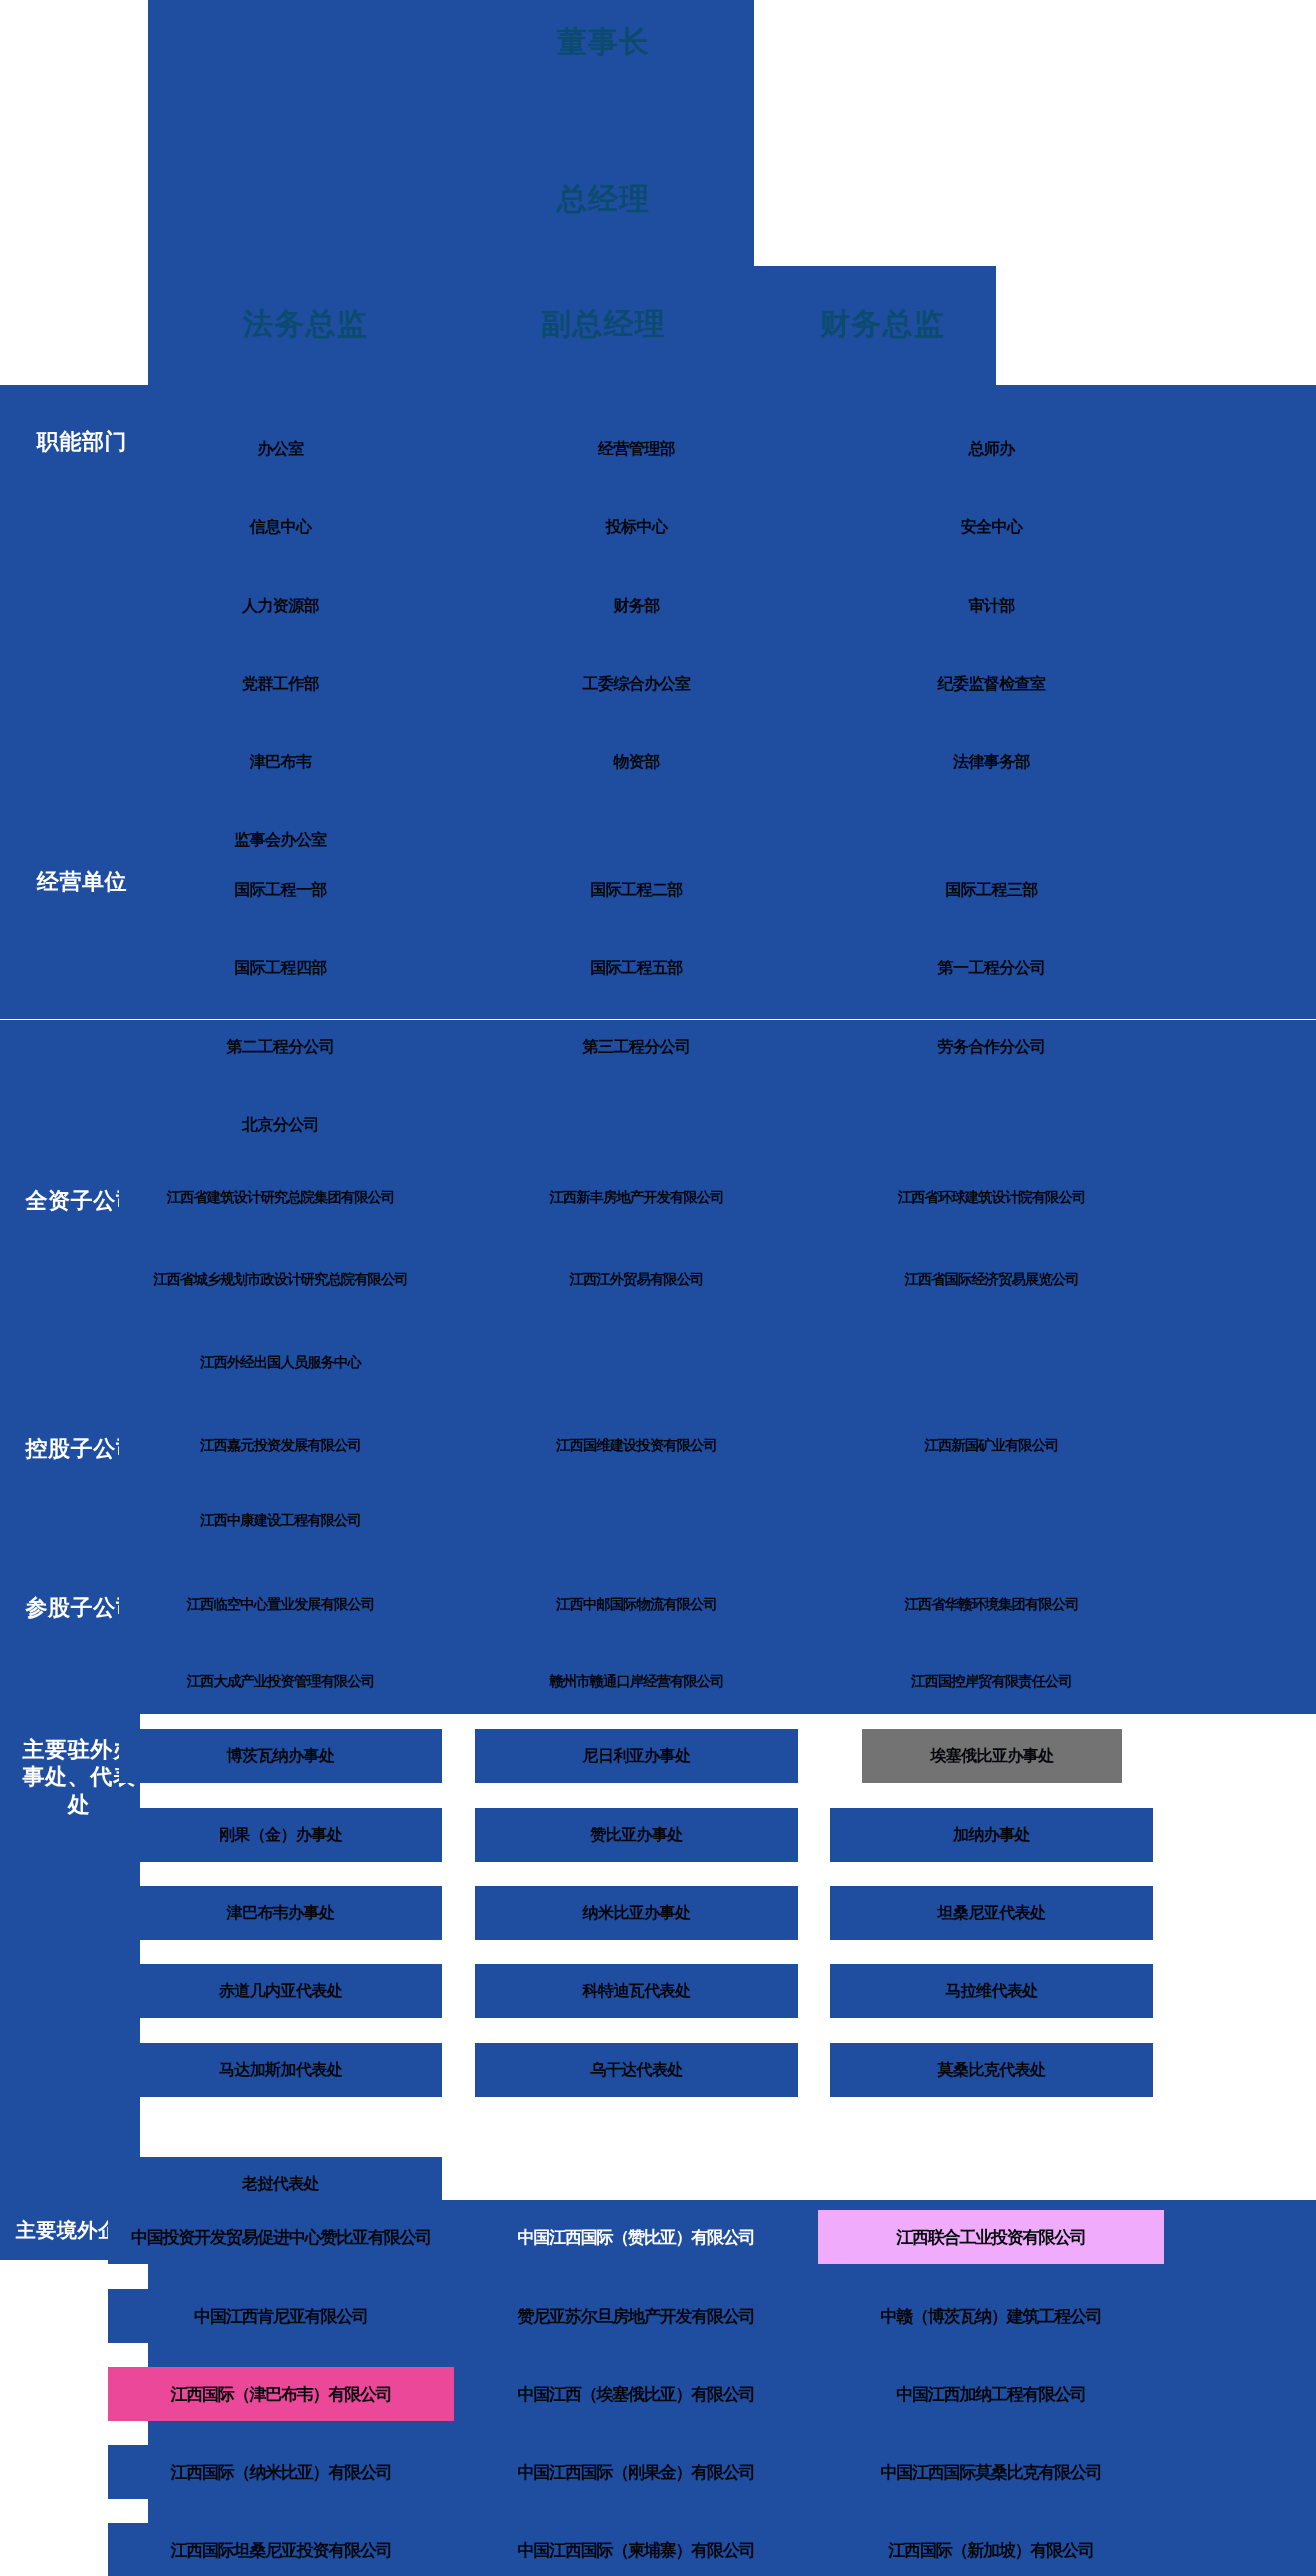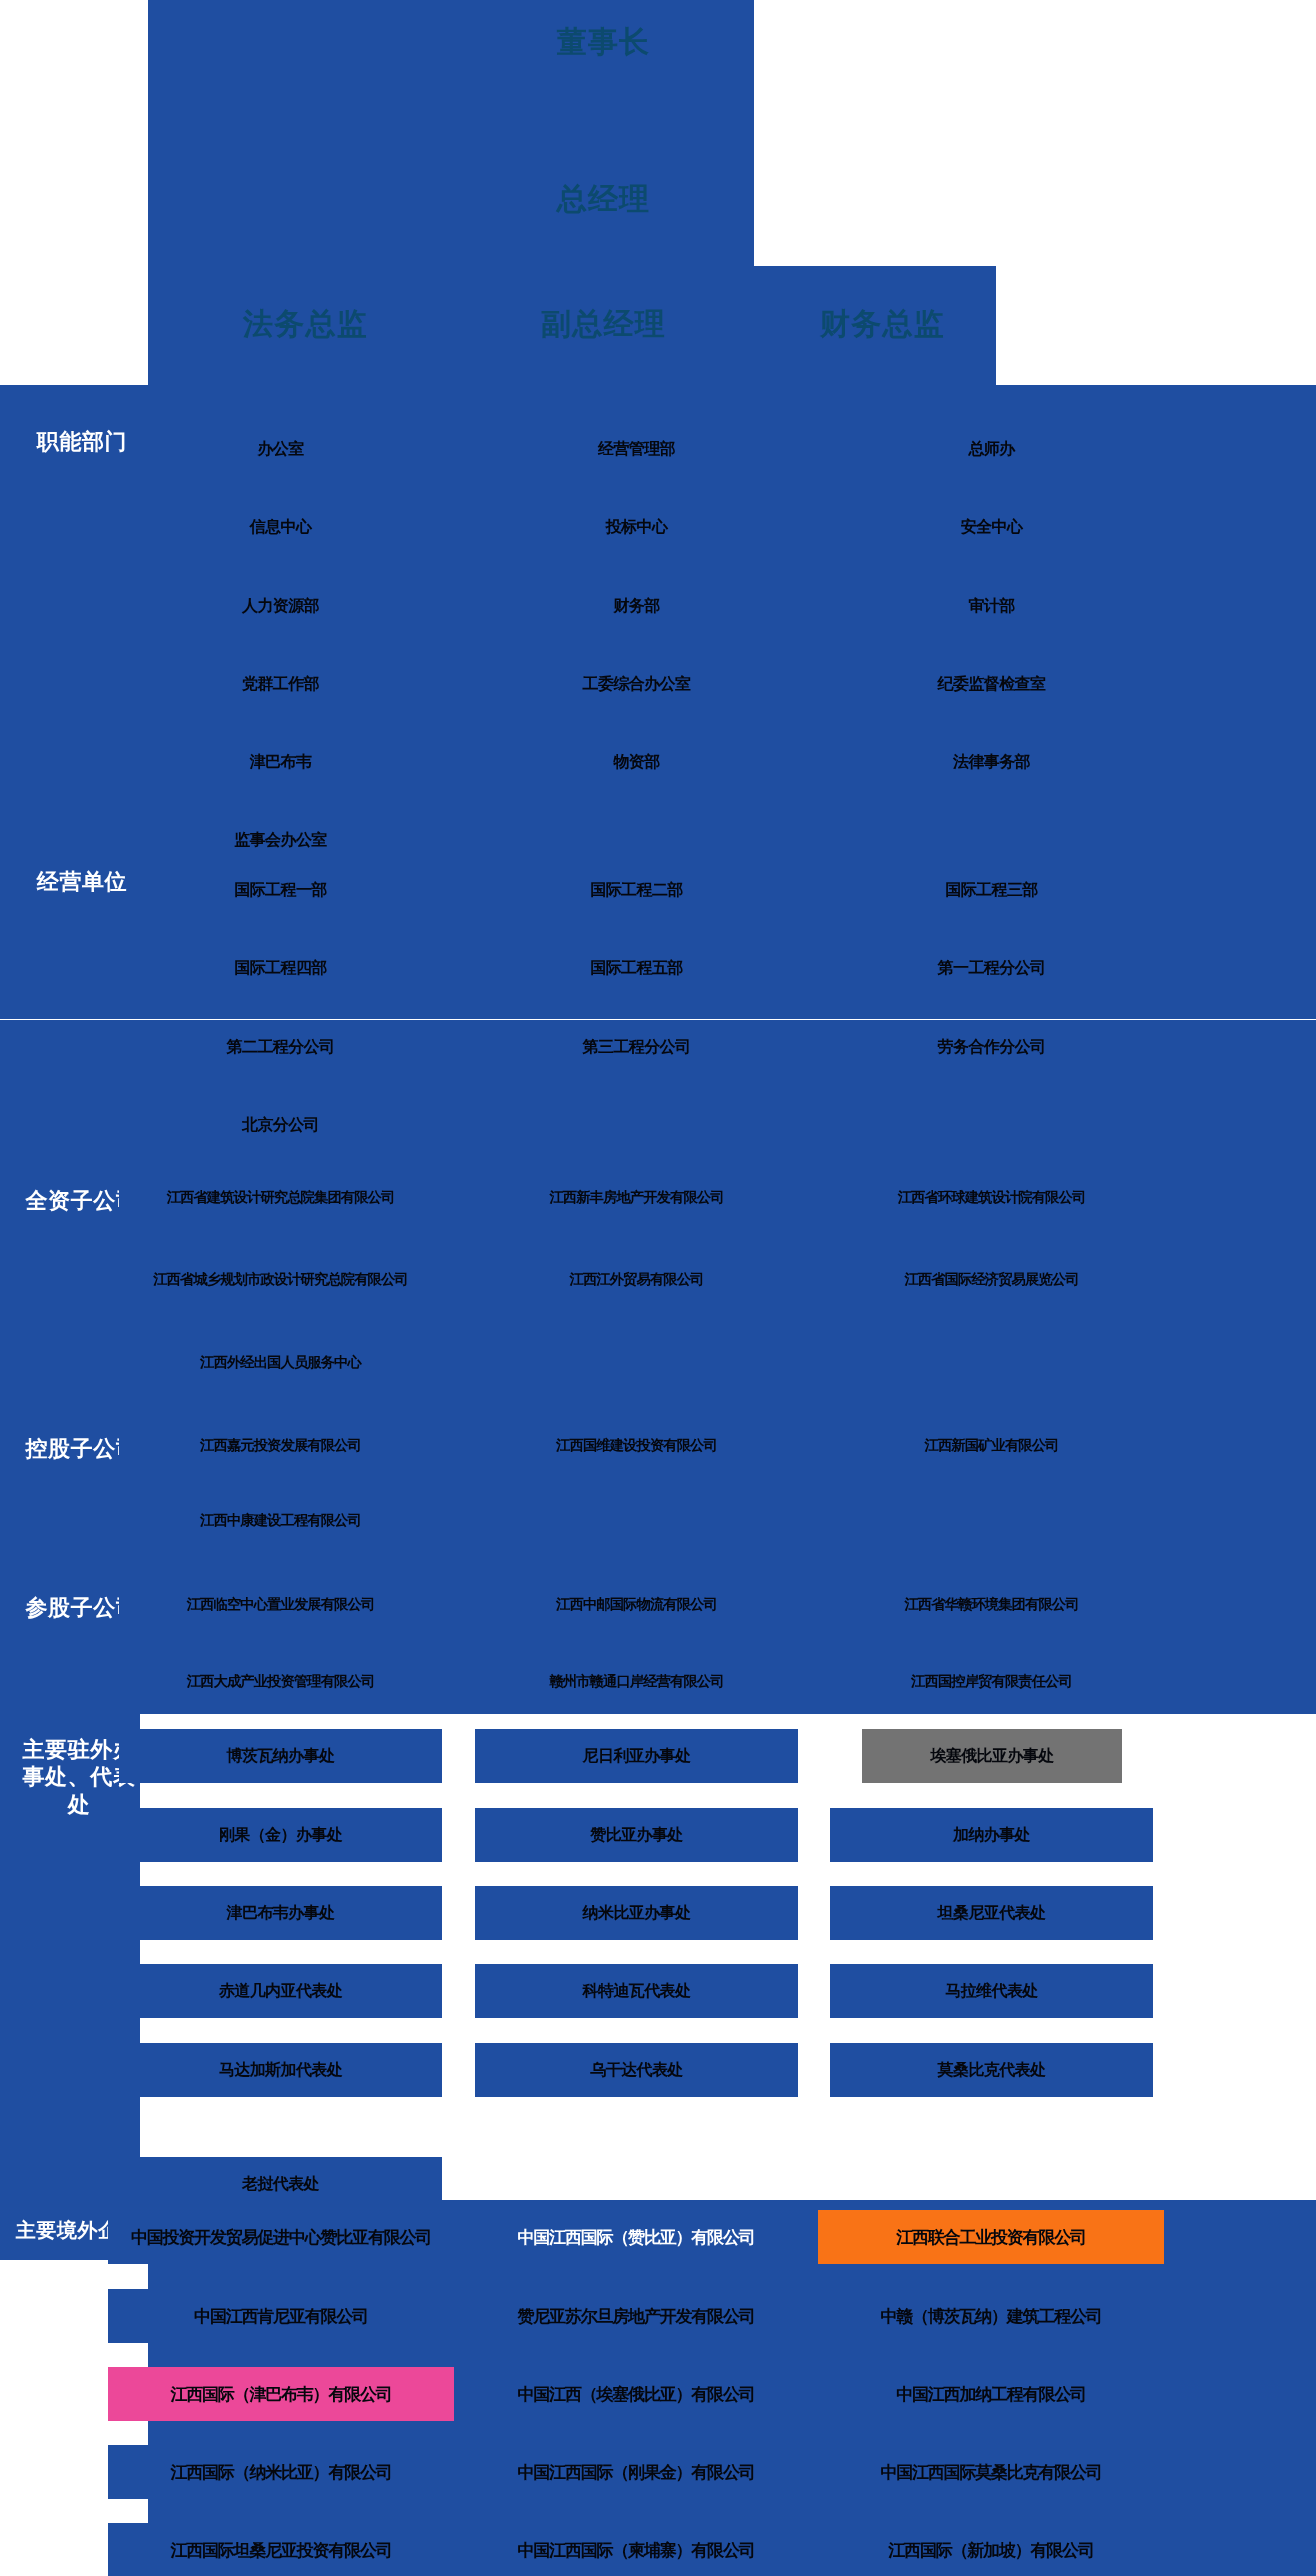--- a/index.html
+++ b/index.html
@@ -154,21 +154,21 @@
       <div class="node" style="left: 830px; top: 1886px; width: 323px; height: 54px; background: rgb(31, 78, 161); color: rgb(5, 7, 13);">坦桑尼亚代表处</div>
       <div class="node" style="left: 119px; top: 1964px; width: 323px; height: 54px; background: rgb(31, 78, 161); color: rgb(5, 7, 13);">赤道几内亚代表处</div>
       <div class="node" style="left: 475px; top: 1964px; width: 323px; height: 54px; background: rgb(31, 78, 161); color: rgb(5, 7, 13);">科特迪瓦代表处</div>
       <div class="node" style="left: 830px; top: 1964px; width: 323px; height: 54px; background: rgb(31, 78, 161); color: rgb(5, 7, 13);">马拉维代表处</div>
       <div class="node" style="left: 119px; top: 2043px; width: 323px; height: 54px; background: rgb(31, 78, 161); color: rgb(5, 7, 13);">马达加斯加代表处</div>
       <div class="node" style="left: 475px; top: 2043px; width: 323px; height: 54px; background: rgb(31, 78, 161); color: rgb(5, 7, 13);">乌干达代表处</div>
       <div class="node" style="left: 830px; top: 2043px; width: 323px; height: 54px; background: rgb(31, 78, 161); color: rgb(5, 7, 13);">莫桑比克代表处</div>
       <div class="node" style="left: 119px; top: 2121px; width: 323px; height: 54px; background: rgb(31, 78, 161); color: rgb(5, 7, 13); margin-top: 36px;">老挝代表处</div>
       <div class="node xs" style="left: 108px; top: 2210px; width: 346px; height: 54px; background: rgb(31, 78, 161); color: rgb(5, 7, 13);">中国投资开发贸易促进中心赞比亚有限公司</div>
       <div class="node xs" style="left: 463px; top: 2210px; width: 346px; height: 54px; background: rgb(31, 78, 161); color: #ffffff;">中国江西国际（赞比亚）有限公司</div>
-      <div class="node xs" style="left: 818px; top: 2210px; width: 346px; height: 54px; background: #f97316; color: rgb(5, 7, 13);">江西联合工业投资有限公司</div>
+      <div class="node xs" style="left: 818px; top: 2210px; width: 346px; height: 54px; background: #f0abfc; color: rgb(5, 7, 13);">江西联合工业投资有限公司</div>
       <div class="node xs" style="left: 108px; top: 2289px; width: 346px; height: 54px; background: rgb(31, 78, 161); color: rgb(5, 7, 13);">中国江西肯尼亚有限公司</div>
       <div class="node xs" style="left: 463px; top: 2289px; width: 346px; height: 54px; background: rgb(31, 78, 161); color: rgb(5, 7, 13);">赞尼亚苏尔旦房地产开发有限公司</div>
       <div class="node xs" style="left: 818px; top: 2289px; width: 346px; height: 54px; background: rgb(31, 78, 161); color: rgb(5, 7, 13);">中赣（博茨瓦纳）建筑工程公司</div>
       <div class="node xs" style="left: 108px; top: 2367px; width: 346px; height: 54px; background: #ec4899; color: rgb(5, 7, 13);">江西国际（津巴布韦）有限公司</div>
       <div class="node xs" style="left: 463px; top: 2367px; width: 346px; height: 54px; background: rgb(31, 78, 161); color: rgb(5, 7, 13);">中国江西（埃塞俄比亚）有限公司</div>
       <div class="node xs" style="left: 818px; top: 2367px; width: 346px; height: 54px; background: rgb(31, 78, 161); color: rgb(5, 7, 13);">中国江西加纳工程有限公司</div>
       <div class="node xs" style="left: 108px; top: 2445px; width: 346px; height: 54px; background: rgb(31, 78, 161); color: rgb(5, 7, 13);">江西国际（纳米比亚）有限公司</div>
       <div class="node xs" style="left: 463px; top: 2445px; width: 346px; height: 54px; background: rgb(31, 78, 161); color: rgb(5, 7, 13);">中国江西国际（刚果金）有限公司</div>
       <div class="node xs" style="left: 818px; top: 2445px; width: 346px; height: 54px; background: rgb(31, 78, 161); color: rgb(5, 7, 13);">中国江西国际莫桑比克有限公司</div>
       <div class="node xs" style="left: 108px; top: 2523px; width: 346px; height: 54px; background: rgb(31, 78, 161); color: rgb(5, 7, 13);">江西国际坦桑尼亚投资有限公司</div>

